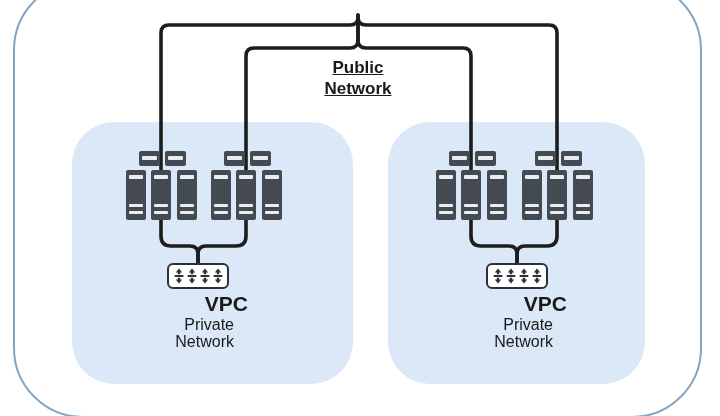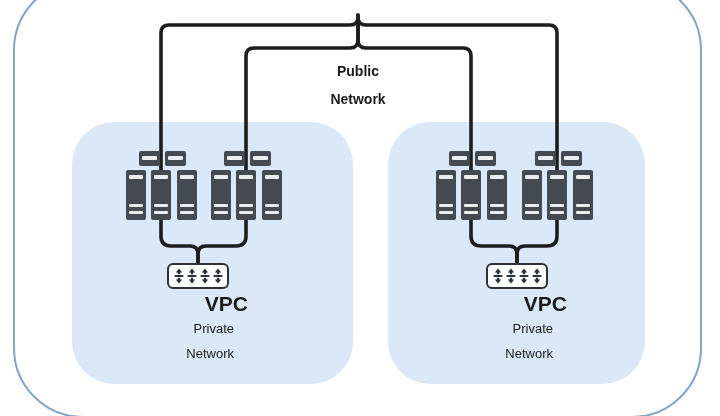--- a/index.html
+++ b/index.html
@@ -55,26 +55,26 @@
     position:absolute;top:263px;width:62px;height:26px;box-sizing:border-box;
     background:var(--switch-fill);border:2.5px solid var(--switch-border);
     border-radius:6px;display:flex;align-items:center;justify-content:center;gap:3px;
   }
   #switch-left{left:167px;} #switch-right{left:486px;}
   .port{display:block;}
   .port path,.port rect{fill:var(--switch-border);}
   
   .public-label{
     position:absolute;left:313px;top:57px;width:90px;text-align:center;
-    font-weight:bold;font-size:14px;line-height:28px;color:var(--text);
+    font-weight:bold;font-size:17px;line-height:21px;color:var(--text);text-decoration:underline;
   }
   .vpc-label{position:absolute;top:292px;width:100px;text-align:right;color:var(--text);}
   #vpc-label-left{left:148px;} #vpc-label-right{left:467px;}
   .vpc-title{font-weight:bold;font-size:21px;line-height:23px;}
-  .vpc-subtitle{width:72px;margin:1px auto 15px;font-size:13px;line-height:25px;}
+  .vpc-subtitle{width:72px;margin:1px auto 15px;font-size:16px;line-height:17px;}
 </style>
 </head>
 <body>
 
 <div id="stage">
 
   <div class="outer-frame"></div>
 
   <div class="vpc-box" id="vpc-box-left"></div>
   <div class="vpc-box" id="vpc-box-right"></div>

